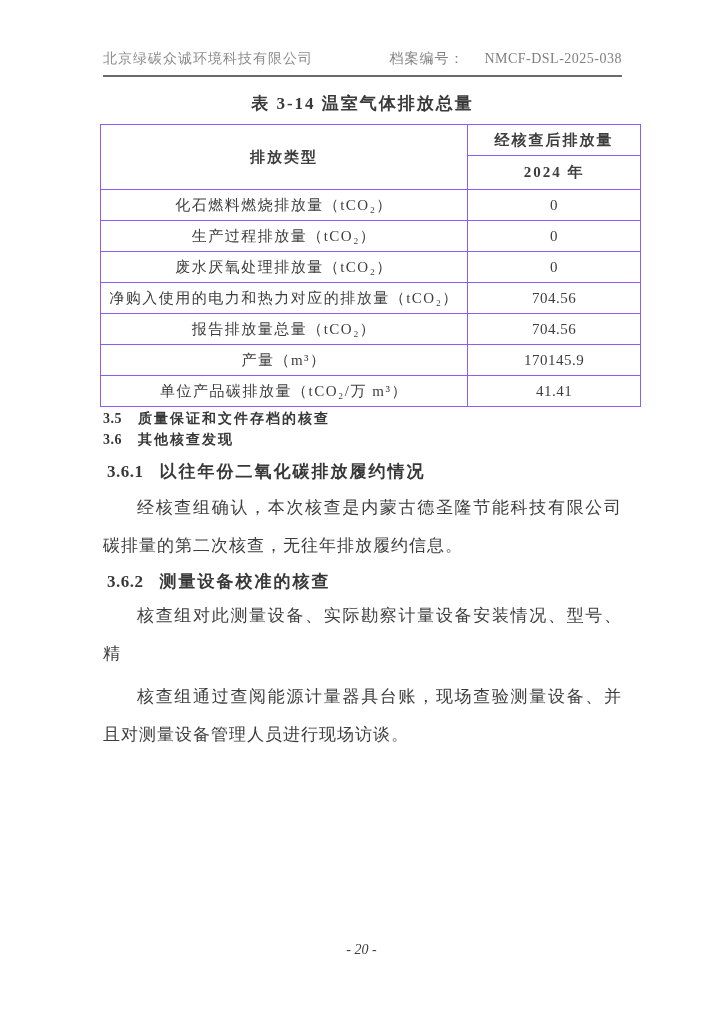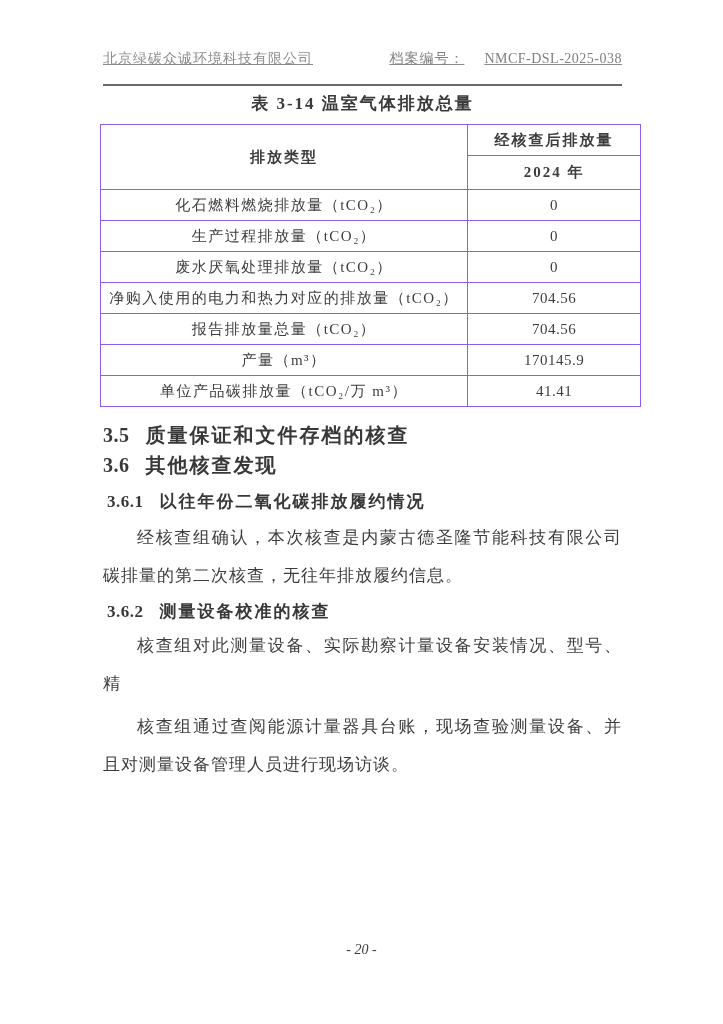--- a/index.html
+++ b/index.html
@@ -19,25 +19,24 @@
   
   .hdr {
     position: absolute;
     top: 50px;
     left: 103px;
     right: 101px;
     display: flex;
     justify-content: space-between;
     align-items: baseline;
     border-bottom: 2px solid #6a6a6a;
-    padding-bottom: 16px;
+    padding-bottom: 7px;
     color: #8b8b8b;
     font-size: 14px;
     letter-spacing: 1px;
-    text-decoration: underline;
   }
   .hdr .right { color: #7f7f7f; }
   .hdr .num { margin-left: 20px; letter-spacing: 0.5px; }
   
   .tbl-title {
     position: absolute;
     top: 92px;
     left: 103px;
     right: 101px;
     text-align: center;
@@ -72,25 +71,25 @@
   table.ghg .drow td { height: 30px; letter-spacing: 1.5px; }
   table.ghg .drow td.val { letter-spacing: 0.5px; }
   
   .content {
     position: absolute;
     top: 406px;
     left: 103px;
     width: 519px;
   }
   .h2 {
-    font-size: 20px;
+    font-size: 14px;
     font-weight: bold;
     color: #383838;
     letter-spacing: 2px;
-    margin: 16px 0 0 0;
+    margin: 4px 0 0 0;
   }
   .h2 .no, .h3 .no { letter-spacing: 0.5px; margin-right: 16px; }
   .h3 {
     font-size: 17px;
     font-weight: bold;
     color: #383838;
     letter-spacing: 2px;
     margin: 4px;
   }
   .para {

